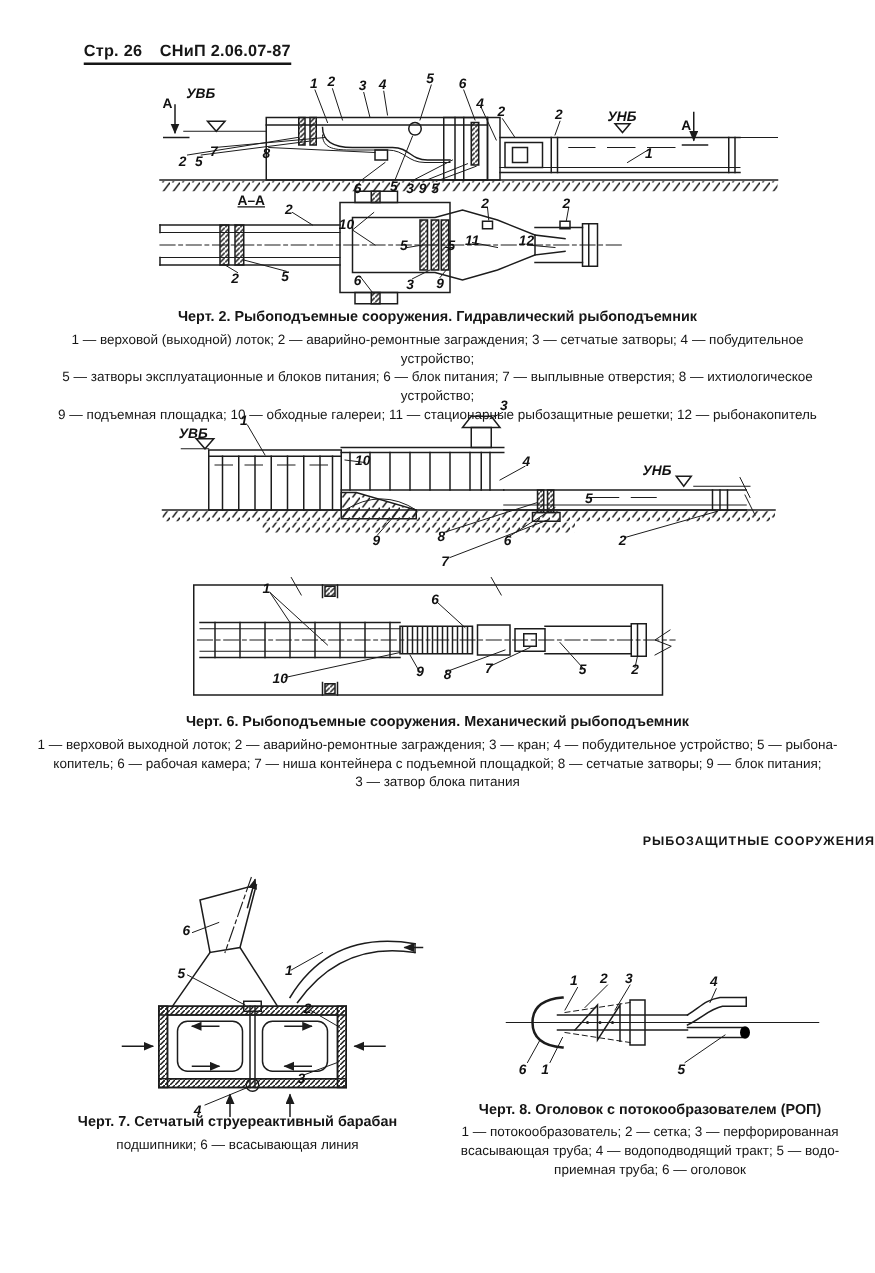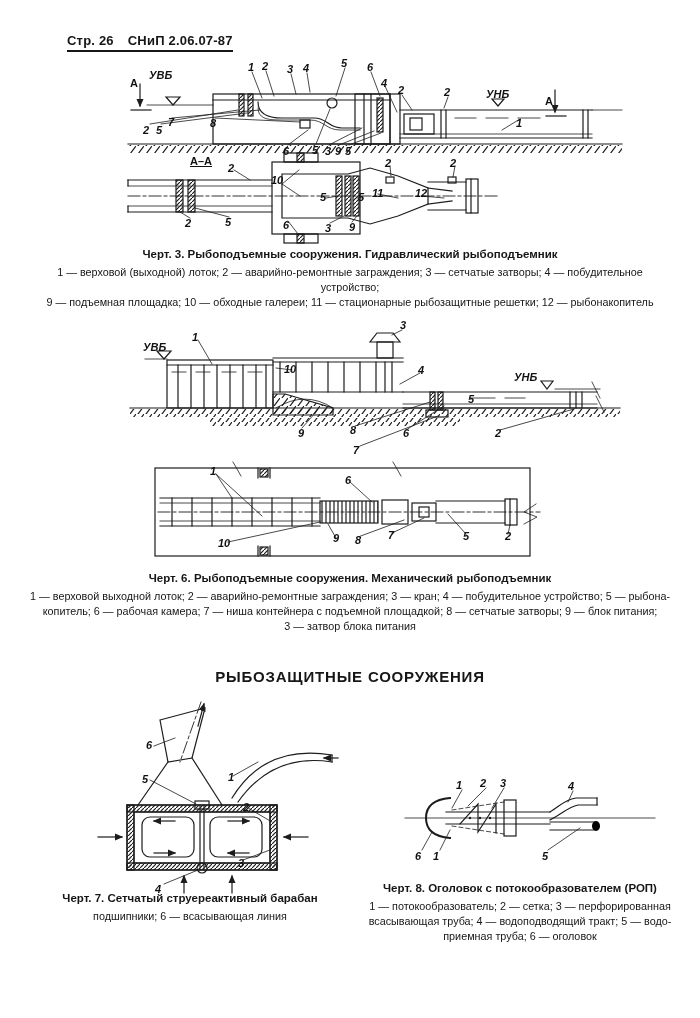--- a/index.html
+++ b/index.html
@@ -9,22 +9,22 @@
         border-bottom:2px solid #161616;padding-bottom:2px;letter-spacing:.2px;margin-left:32px;}
   .doc-header .sp{display:inline-block;width:14px;}
   .fig-draw{position:absolute;}
   .fig-label{position:absolute;font:italic bold 11px "Liberation Sans",sans-serif;
         color:#111;white-space:nowrap;line-height:11px;}
   .fig-label.b{font-style:normal;}
   .fig-label.u{text-decoration:underline;}
   .fig-text{position:absolute;}
   .caption{font-size:11.5px;font-weight:bold;text-align:center;margin:0 0 5px 0;}
   .legend{font-size:10.8px;line-height:15px;text-align:center;margin:0;}
-  .heading{position:absolute;left:0;top:668px;width:700px;text-align:center;
-        font-size:15px;font-weight:bold;letter-spacing:.8px;}
+  .heading{position:absolute;left:0;top:668px;width:700px;text-align:right;
+        font-size:10px;font-weight:bold;letter-spacing:.8px;}
   svg line,svg path,svg rect,svg circle,svg polygon,svg polyline{
         stroke:#1c1c1c;stroke-width:1.2;fill:none;stroke-linecap:square;}
   svg .fill{fill:#1c1c1c;stroke:none;}
   svg .fh{fill:url(#ph);}
   svg .fd{fill:url(#pd);}
   svg .fv{fill:url(#pv);}
   svg .ns{stroke:none;}
   svg .axis{stroke-dasharray:12 3 3 3;stroke-width:.9;}
   svg .thin{stroke-width:.8;}
   svg .thick{stroke-width:2;}
@@ -166,22 +166,23 @@
         <line class="thin" x1="190" y1="160" x2="180" y2="154"></line>
         <line class="thin" x1="229" y1="159" x2="195" y2="150"></line>
         <line class="thin" x1="288" y1="163" x2="298" y2="176"></line>
         <line class="thin" x1="330" y1="165" x2="344" y2="158"></line>
         <line class="thin" x1="352" y1="164" x2="357" y2="158"></line>
       </g>
     </svg>
   <span class="fig-label b" style="left: 130px; top: 20px;">А</span><span class="fig-label" style="left: 149px; top: 12px;">УВБ</span><span class="fig-label" style="left: 248px; top: 4px;">1</span><span class="fig-label" style="left: 262px; top: 3px;">2</span><span class="fig-label" style="left: 287px; top: 6px;">3</span><span class="fig-label" style="left: 303px; top: 5px;">4</span><span class="fig-label" style="left: 341px; top: 0px;">5</span><span class="fig-label" style="left: 367px; top: 4px;">6</span><span class="fig-label" style="left: 381px; top: 20px;">4</span><span class="fig-label" style="left: 398px; top: 27px;">2</span><span class="fig-label" style="left: 444px; top: 29px;">2</span><span class="fig-label" style="left: 486px; top: 31px;">УНБ</span><span class="fig-label b" style="left: 545px; top: 38px;">А</span><span class="fig-label" style="left: 516px; top: 60px;">1</span><span class="fig-label" style="left: 143px; top: 67px;">2</span><span class="fig-label" style="left: 156px; top: 67px;">5</span><span class="fig-label" style="left: 168px; top: 59px;">7</span><span class="fig-label" style="left: 210px; top: 60px;">8</span><span class="fig-label" style="left: 283px; top: 88px;">6</span><span class="fig-label" style="left: 312px; top: 87px;">5</span><span class="fig-label" style="left: 325px; top: 88px;">3</span><span class="fig-label" style="left: 335px; top: 88px;">9</span><span class="fig-label" style="left: 345px; top: 88px;">5</span><span class="fig-label b u" style="left: 190px; top: 98px;">А–А</span><span class="fig-label" style="left: 228px; top: 105px;">2</span><span class="fig-label" style="left: 271px; top: 117px;">10</span><span class="fig-label" style="left: 320px; top: 134px;">5</span><span class="fig-label" style="left: 358px; top: 134px;">5</span><span class="fig-label" style="left: 372px; top: 130px;">11</span><span class="fig-label" style="left: 415px; top: 130px;">12</span><span class="fig-label" style="left: 385px; top: 100px;">2</span><span class="fig-label" style="left: 450px; top: 100px;">2</span><span class="fig-label" style="left: 185px; top: 160px;">2</span><span class="fig-label" style="left: 225px; top: 159px;">5</span><span class="fig-label" style="left: 283px; top: 162px;">6</span><span class="fig-label" style="left: 325px; top: 165px;">3</span><span class="fig-label" style="left: 349px; top: 164px;">9</span></div>
 
   <div class="fig-text" style="left:30px;top:248px;width:640px">
-    <p class="caption">Черт. 3. Рыбоподъемные сооружения. Гидравлический рыбоподъемник</p>
+    <p class="caption">Черт. 2. Рыбоподъемные сооружения. Гидравлический рыбоподъемник</p>
     <p class="legend">1 — верховой (выходной) лоток; 2 — аварийно-ремонтные заграждения; 3 — сетчатые затворы; 4 — побудительное устройство;</p>
+    <p class="legend">5 — затворы эксплуатационные и блоков питания; 6 — блок питания; 7 — выплывные отверстия; 8 — ихтиологическое устройство;</p>
     <p class="legend">9 — подъемная площадка; 10 — обходные галереи; 11 — стационарные рыбозащитные решетки; 12 — рыбонакопитель</p>
   </div>
 
   <div class="fig-draw" style="left:0;top:318px;width:700px;height:250px">
     <svg width="700" height="250" viewBox="0 0 700 250">
       <g>
         <path d="M157,33 h14 l-7,8 z"></path>
         <line class="thin" x1="145" y1="41" x2="167" y2="41"></line>
 
         <rect x="167" y="42" width="106" height="48"></rect>

